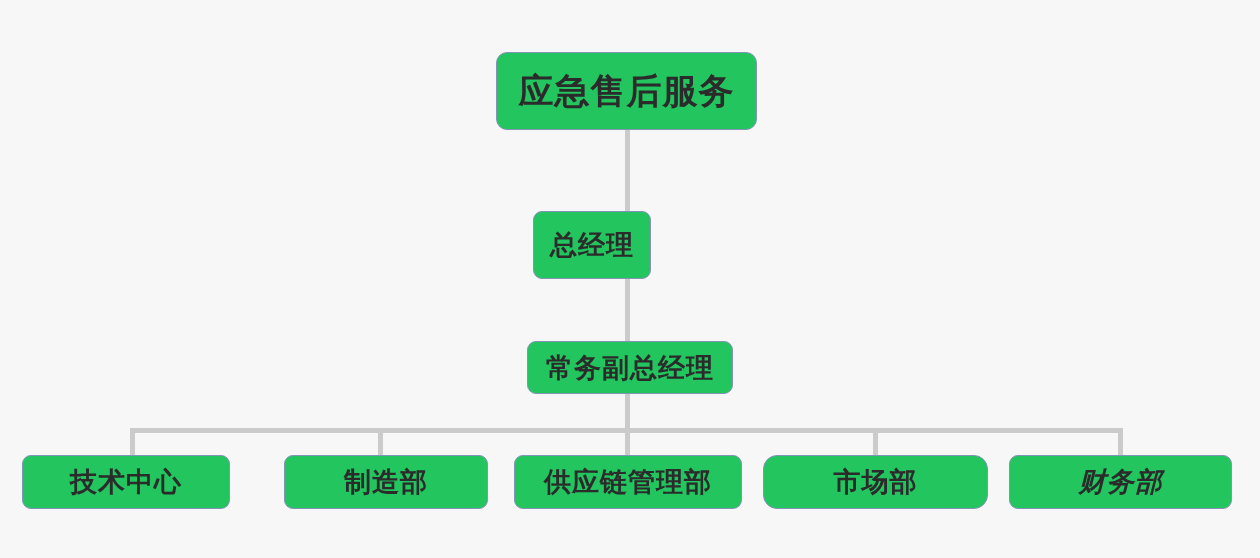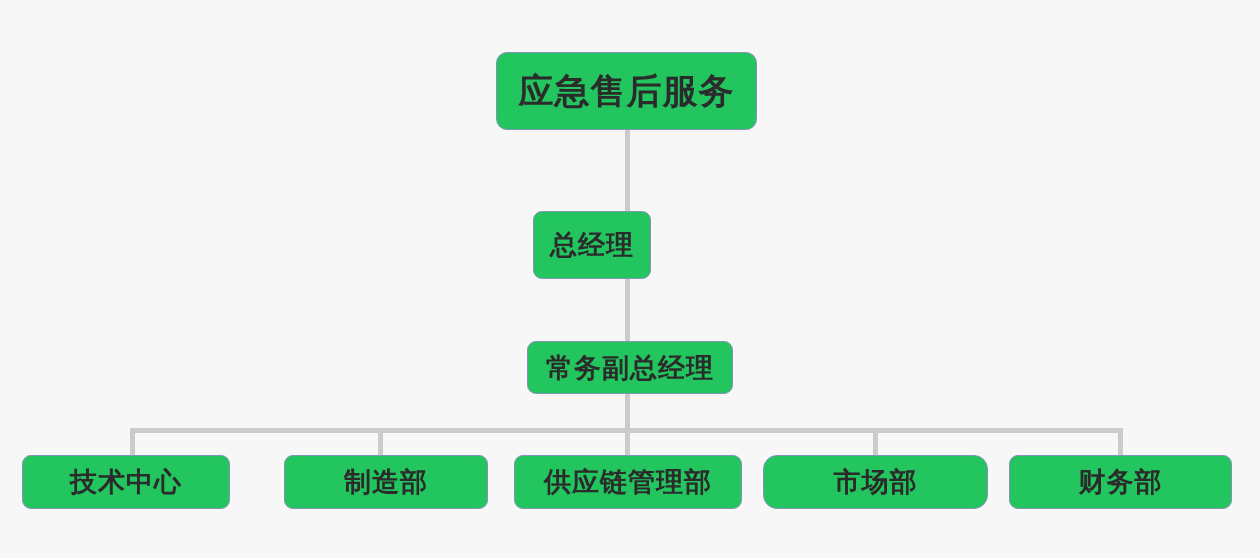--- a/index.html
+++ b/index.html
@@ -34,21 +34,21 @@
     font-size: 35px;
     border-radius: 11px;
   }
   .node-gm   { left: 533px; top: 211px; width: 118px; height: 68px; font-size: 27px; }
   .node-dgm  { left: 527px; top: 341px; width: 206px; height: 53px; font-size: 27px; }
   .node-b    { top: 455px; height: 54px; font-size: 27px; }
   .node-b1   { left: 22px;   width: 208px; }
   .node-b2   { left: 284px;  width: 204px; }
   .node-b3   { left: 514px;  width: 228px; text-align: center; }
   .node-b4   { left: 763px;  width: 225px; border-radius: 14px; }
-  .node-b5   { left: 1009px; width: 223px; }
+  .node-b5   { left: 1009px; width: 223px; font-style: italic; }
   .conn {
     position: absolute;
     background: #cbcbcb;
   }
   .conn-v-root-gm  { left: 625px; top: 130px; width: 5px; height: 81px; }
   .conn-v-gm-dgm   { left: 625px; top: 279px; width: 5px; height: 62px; }
   .conn-v-dgm-down { left: 625px; top: 394px; width: 5px; height: 61px; }
   .conn-h-main     { left: 130px; top: 428px; width: 993px; height: 5px; border-radius: 2px; }
   .conn-drop       { top: 428px; width: 5px; height: 27px; }
   .conn-drop-1     { left: 130px; }

